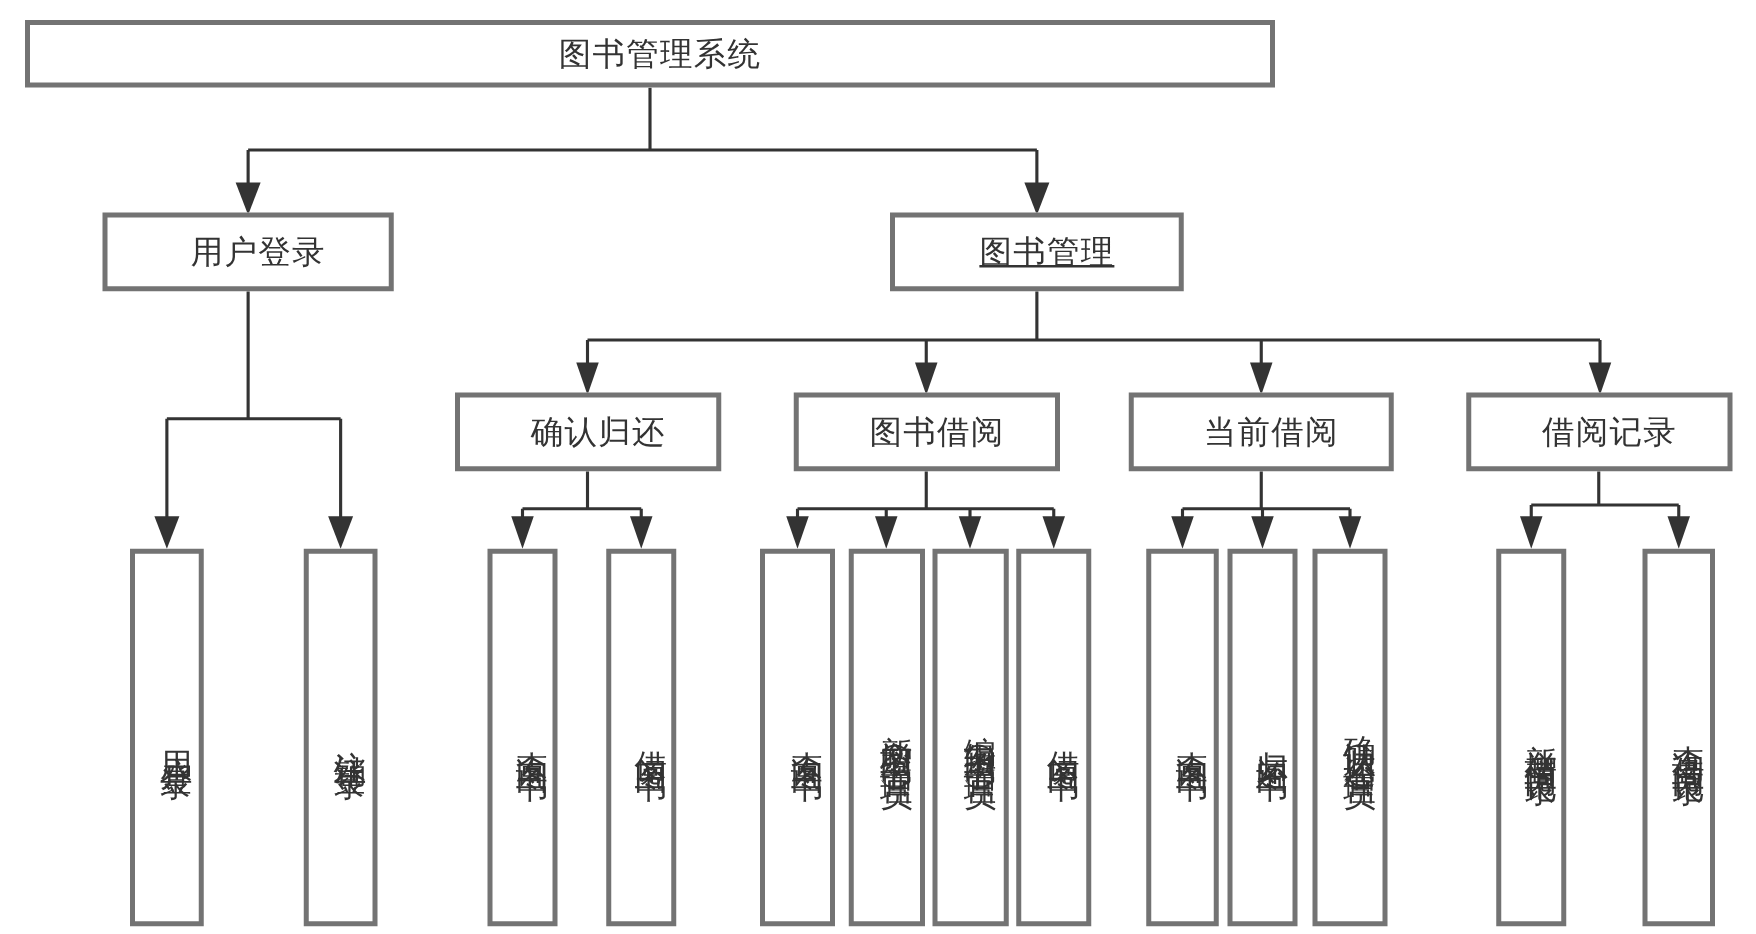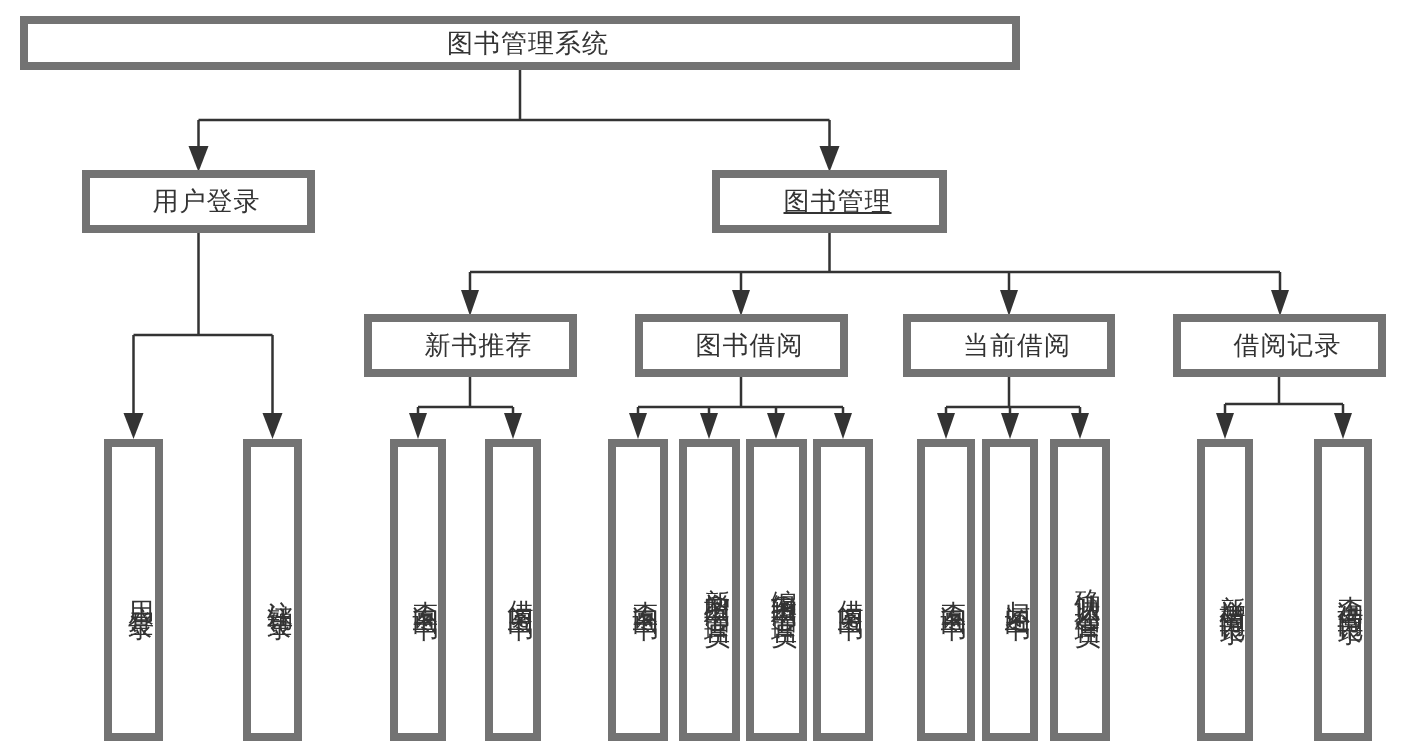--- a/index.html
+++ b/index.html
@@ -20,21 +20,21 @@
     left: 0;
     top: 0;
     width: 1405px;
     height: 747px;
     z-index: 0;
   }
   .box {
     position: absolute;
     box-sizing: border-box;
     background: #ffffff;
-    border: 8px solid #737373;
+    border: 4px solid #737373;
     color: #333333;
     display: flex;
     align-items: center;
     justify-content: center;
     font-size: 26px;
     letter-spacing: 1px;
     z-index: 1;
     text-align: center;
     white-space: nowrap;
     padding-left: 16px;
@@ -113,21 +113,21 @@
   </div>
 
   <div class="box" style="left:82px; top:170px; width:233px; height:63px;">
     <span>用户登录</span>
   </div>
   <div class="box" style="left:712px; top:170px; width:235px; height:63px;text-decoration:underline;">
     <span>图书管理</span>
   </div>
 
   <div class="box" style="left:364px; top:314px; width:213px; height:63px;">
-    <span>新书推荐</span>
+    <span>确认归还</span>
   </div>
   <div class="box" style="left:635px; top:314px; width:213px; height:63px;">
     <span>图书借阅</span>
   </div>
   <div class="box" style="left:903px; top:314px; width:212px; height:63px;">
     <span>当前借阅</span>
   </div>
   <div class="box" style="left:1173px; top:314px; width:213px; height:63px;font-family:Liberation Mono, monospace;">
     <span>借阅记录</span>
   </div>

